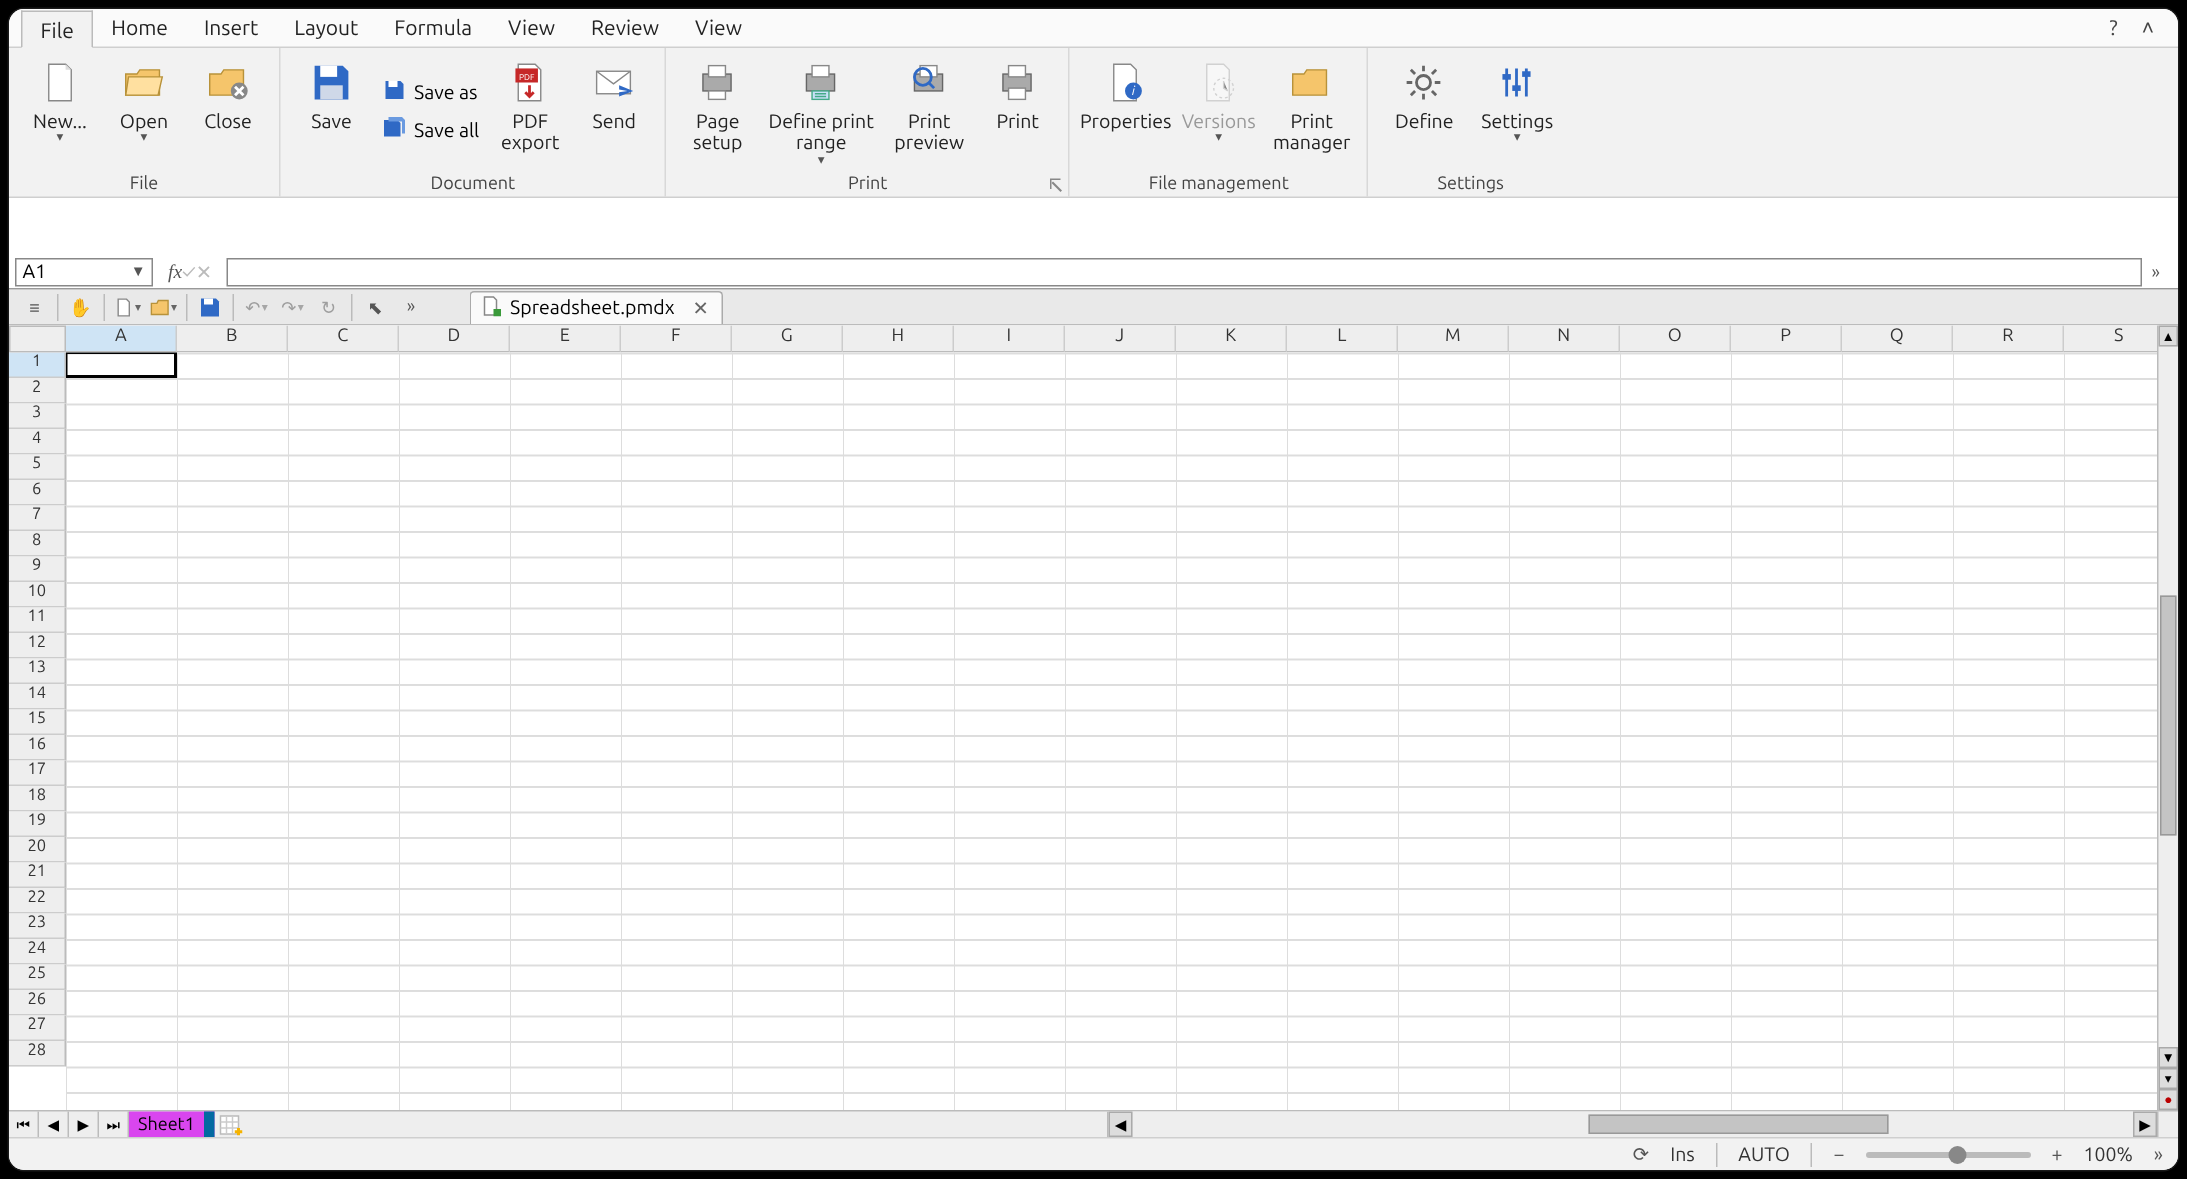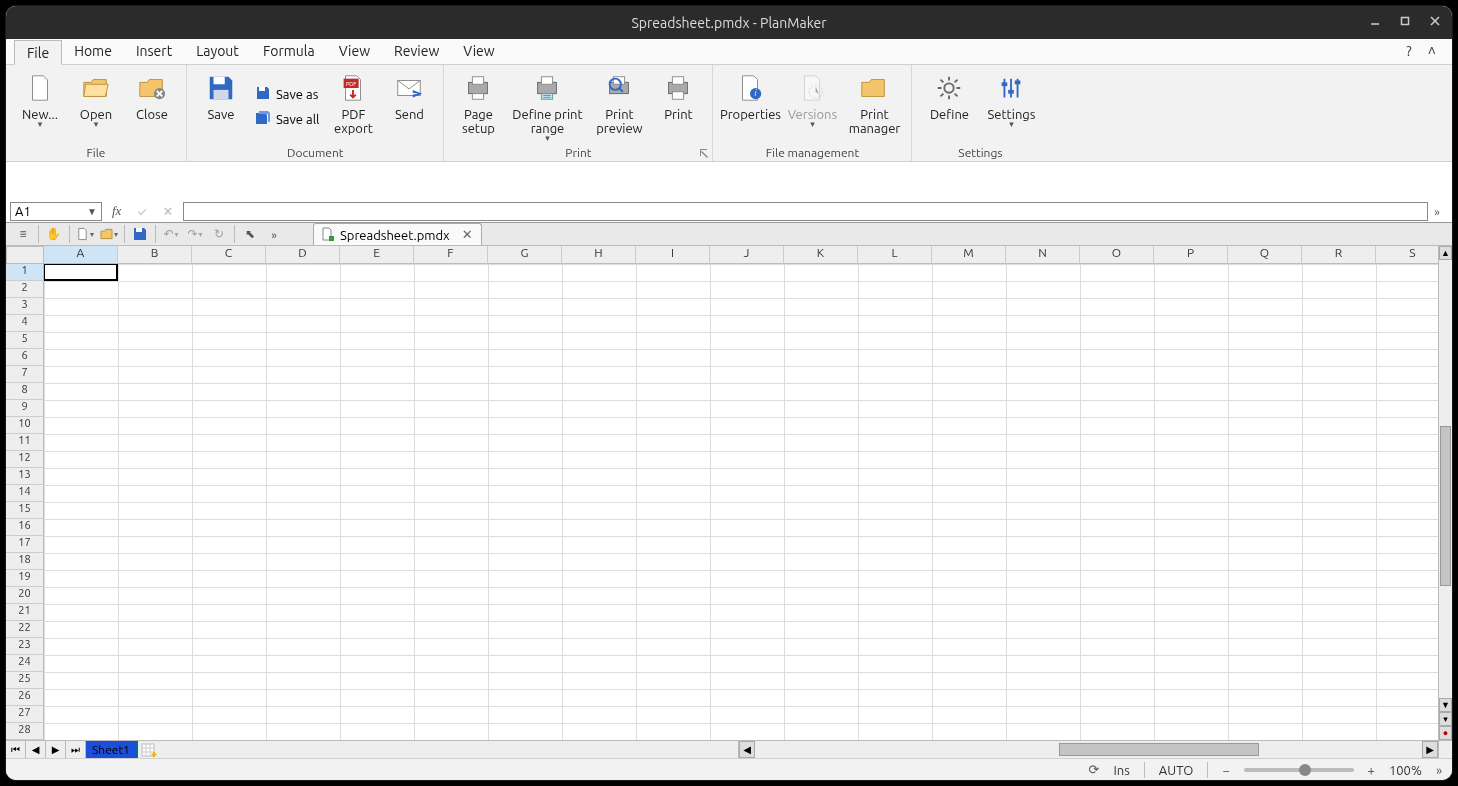--- a/index.html
+++ b/index.html
@@ -28,21 +28,21 @@
 .rbtn.n { width: 52px; }
 .rbtn .ico { width: 34px; height: 34px; margin-bottom: 2px; display:flex; align-items:center; justify-content:center; }
 .rbtn.dis { color: #999; }
 .rbtn .sub { font-size: 9px; color: #555; margin-top: -1px; }
 .rsmall { display: flex; align-items: center; gap: 5px; height: 24px; padding: 0 4px; cursor: pointer; font-size: 13px; text-align: right; }
 .vcol { display: flex; flex-direction: column; justify-content: center; gap: 1px; height: 76px; }
 
 .formulabar { height: 23px; border-bottom: 1px solid #999; display: flex; align-items: center; background: #fff; font-size: 13px; margin-top: 38px; }
 .formulabar .name { width: 92px; border: 1px solid #888; margin: 1px 4px; height: 19px; padding: 0 4px; background: #fff; display:flex; align-items:center; justify-content:space-between; }
 .formulabar .name .dd { font-size:10px; color:#555;}
-.formulabar .fx { padding: 0 6px; display:flex; align-items:center; gap:16px; }
+.formulabar .fx { padding: 0 6px; display:flex; align-items:center; gap:0; }
 .formulabar .fx span { color:#555; cursor:pointer; display:flex; align-items:center; }
 .formulabar .fx span.dis { color:#bbb; }
 .formulabar input.content { flex: 1; border: 1px solid #888; height: 19px; margin: 1px 24px 1px 4px; padding: 0 4px; font-size:13px; }
 .formulabar .exp { position:absolute; right:12px; font-size:12px; color:#555; cursor:pointer; }
 
 .qat { height: 24px; background: #e9e9e9; border-bottom: 1px solid #bbb; display: flex; align-items: center; padding: 0 8px; gap: 6px; font-size: 12px; }
 .qat .sep { width:1px; height:18px; background:#bbb; }
 .qat .b { width:18px; height:18px; display:flex; align-items:center; justify-content:center; cursor:pointer; color:#555; }
 .qat .b.dd::after{content:"▾"; font-size:8px; margin-left:1px; color:#666;}
 .qat .tab { margin-left: 24px; height: 22px; border: 1px solid #aaa; border-bottom: none; background: #fafafa; display: flex; align-items: center; padding: 0 8px 0 6px; gap: 6px; font-size: 13px; border-radius: 3px 3px 0 0;}
@@ -59,21 +59,21 @@
 .cells{ grid-column:2; grid-row:2; position:relative; overflow:hidden;
   background-image: linear-gradient(to right,#ddd 1px,transparent 1px), linear-gradient(to bottom,#ddd 1px,transparent 1px);
   background-size: 74px 17px;}
 .sel-cell{ position:absolute; top:-1px; left:-1px; width:75px; height:18px; border:2px solid #000; background:transparent;}
 .vscroll{ grid-column:3; grid-row:1 / span 2; background:#eee; border-left:1px solid #bbb; position:relative;}
 .vscroll .thumb{ position:absolute; left:1px; right:1px; top:180px; height:160px; background:#c4c4c4; border:1px solid #999;}
 .vscroll .ar{ position:absolute; left:0; right:0; height:14px; display:flex; align-items:center; justify-content:center; font-size:9px; background:#ddd; border:1px solid #aaa; cursor:pointer;}
 .vscroll .up{top:0;} .vscroll .dn{bottom:28px;} .vscroll .p1{bottom:14px;} .vscroll .p2{bottom:0; color:#b00;}
 .hscroll-row{ grid-column:1 / span 3; grid-row:3; display:flex; align-items:stretch; background:#eee; border-top:1px solid #bbb; font-size:12px;}
 .hscroll-row .nav{ width:20px; display:flex; align-items:center; justify-content:center; border-right:1px solid #bbb; cursor:pointer; font-size:10px;}
-.hscroll-row .tab{ padding:0 6px; border-right:2px solid #0369a1; background:#1d4ed8; display:flex; align-items:center;}
+.hscroll-row .tab{ padding:0 6px; border-right:7px solid #0369a1; background:#d946ef; display:flex; align-items:center;}
 .hscroll-row .new{ width:22px; display:flex; align-items:center; justify-content:center; font-size:14px; color:#777;}
 .hscroll-row .pad{ flex:1;}
 .hscroll-row .bar{ width:700px; position:relative; background:#eee; border-left:1px solid #bbb;}
 .hscroll-row .bar .thumb{ position:absolute; top:2px; bottom:2px; left:320px; width:200px; background:#c4c4c4; border:1px solid #999;}
 .hscroll-row .bar .l,.hscroll-row .bar .r{position:absolute; top:0; bottom:0; width:16px; display:flex; align-items:center; justify-content:center; background:#ddd; border:1px solid #aaa; cursor:pointer; font-size:10px;}
 .hscroll-row .bar .l{left:0;} .hscroll-row .bar .r{right:0;}
 .hscroll-row .scap{ width:14px; border-left:1px solid #bbb;}
 
 .status{ height:22px; background:#f2f2f2; border-top:1px solid #cfcfcf; display:flex; align-items:center; justify-content:flex-end; gap:14px; padding:0 10px; font-size:13px; color:#333;}
 .status .sep{ width:1px; height:16px; background:#bbb;}
@@ -81,40 +81,20 @@
 .status .slider .h{ position:absolute; top:-4px; left:55px; width:12px; height:12px; border-radius:6px; background:#888;}
 .status .b{cursor:pointer; color:#555;}
 
 svg.i{width:30px;height:30px;}
 </style>
 </head>
 <body>
 
 <div class="window">
 
-  <div class="titlebar">
-    <span>Spreadsheet.pmdx - PlanMaker</span>
-    <div class="ctrls">
-      <span>
-          <svg viewBox="0 0 12 12">
-            <path d="M2 9h8"></path>
-          </svg>
-        </span>
-      <span>
-          <svg viewBox="0 0 12 12">
-            <rect x="2.5" y="2.5" width="7" height="7"></rect>
-          </svg>
-        </span>
-      <span>
-          <svg viewBox="0 0 12 12">
-            <path d="M2 2l8 8M10 2l-8 8"></path>
-          </svg>
-        </span>
-    </div>
-  </div>
 
   <div class="menubar">
     <div class="mi active">File</div>
     <div class="mi">Home</div>
     <div class="mi">Insert</div>
     <div class="mi">Layout</div>
     <div class="mi">Formula</div>
     <div class="mi">View</div>
     <div class="mi">Review</div>
     <div class="mi">View</div>

